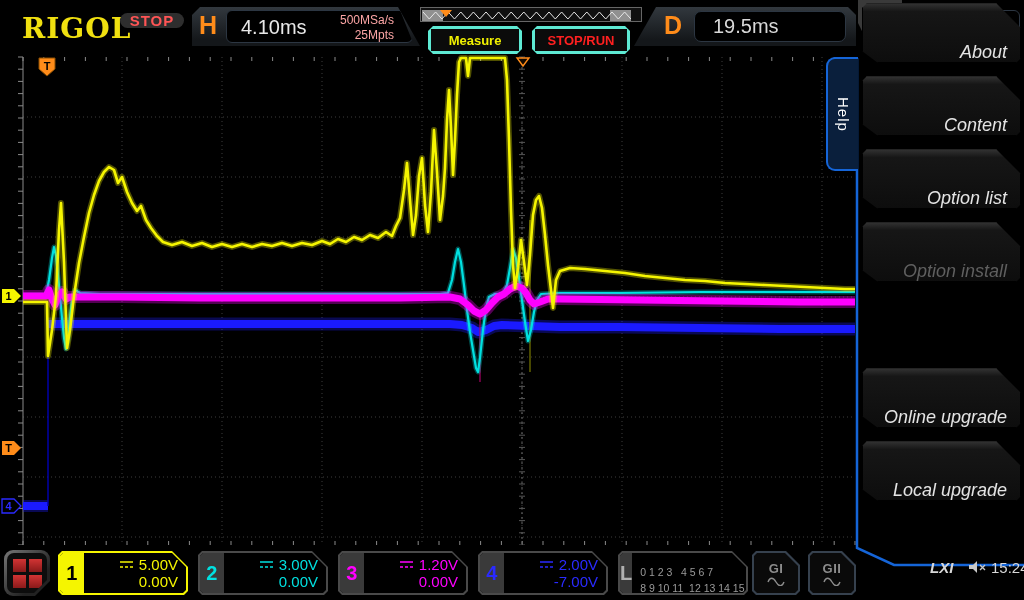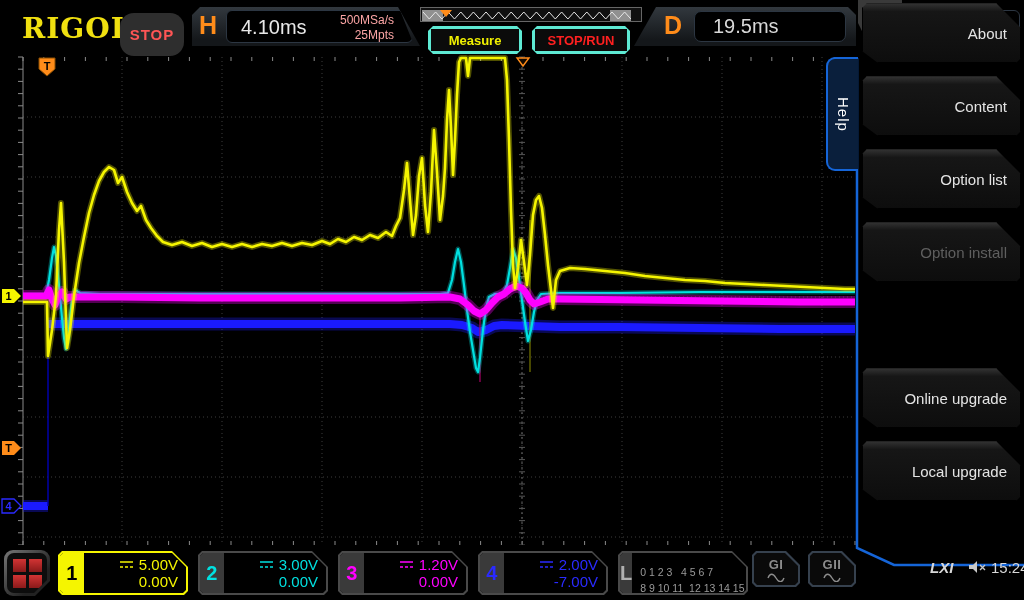--- a/index.html
+++ b/index.html
@@ -2,21 +2,21 @@
 <html><head>
 <meta charset="utf-8">
 <style>
   html,body{margin:0;padding:0;background:#000;width:1024px;height:600px;overflow:hidden;
     font-family:"Liberation Sans",sans-serif;-webkit-font-smoothing:antialiased;}
   #app{position:relative;width:1024px;height:600px;background:#000;}
 
   
   .logo{position:absolute;left:8px;top:12px;font-family:"DejaVu Serif",serif;font-weight:bold;
     font-size:28px;letter-spacing:1px;}
-  .stop-pill{position:absolute;left:120px;top:13px;width:64px;height:43px;border-radius:14px;
+  .stop-pill{position:absolute;left:120px;top:13px;width:64px;height:15px;border-radius:14px;
     background:#2e2e2e;display:flex;align-items:center;justify-content:center;
     font-size:15px;font-weight:bold;letter-spacing:1px;text-align:center;}
   .h-box{position:absolute;left:192px;top:7px;width:228px;height:39px;
     background:linear-gradient(180deg,#32383e,#14171a 85%);
     clip-path:polygon(0 8px,8px 0,calc(100% - 22px) 0,100% 100%,0 100%);}
   .h-label{position:absolute;left:7px;top:4px;font-size:25px;font-weight:bold;}
   .h-inner{position:absolute;left:34px;top:3px;right:7px;bottom:3px;background:#000;
     border:1px solid #2c3642;border-radius:6px;
     clip-path:polygon(0 0,calc(100% - 13px) 0,100% 100%,0 100%);}
   .h-scale{position:absolute;left:14px;top:5px;font-size:20px;color:#e8e8e8;}
@@ -53,22 +53,22 @@
   .menu-panel{position:absolute;left:856px;top:55px;width:168px;height:545px;background:#000;}
   .menu-border-svg{position:absolute;left:824px;top:55px;width:200px;height:545px;pointer-events:none;}
   .help-tab{position:absolute;left:826px;top:57px;width:32px;height:114px;background:#0a1f3c;
     border:2px solid;border-right:none;border-radius:9px 0 0 9px;box-sizing:border-box;
     display:flex;align-items:center;justify-content:center;z-index:3;}
   .help-tab span{writing-mode:vertical-rl;color:#fff;font-size:15px;letter-spacing:1px;}
   .menu-btn{position:absolute;left:862px;width:159px;height:60px;
     background:linear-gradient(180deg,#343434 0%,#161616 14%,#0d0d0d 100%);
     box-shadow:inset 0 1px 0 rgba(255,255,255,.14),inset 0 0 0 1px #000;
     clip-path:polygon(0 5px,5px 0,calc(100% - 25px) 0,100% 25px,100% calc(100% - 5px),calc(100% - 5px) 100%,16px 100%,0 calc(100% - 12px));
-    display:flex;align-items:center;justify-content:flex-end;padding-right:14px;box-sizing:border-box;
-    color:#e4e4e4;font-size:15px;cursor:pointer;}
+    display:flex;align-items:flex-end;justify-content:flex-end;padding-right:14px;box-sizing:border-box;
+    color:#e4e4e4;font-size:18px;cursor:pointer;font-style:italic;}
   .mb0{top:3px}.mb1{top:76px}.mb2{top:149px}.mb3{top:222px}.mb4{top:368px}.mb5{top:441px}
 
   
   .bottombar{position:absolute;left:0;top:545px;width:1024px;height:55px;}
   .grid-btn{position:absolute;left:4px;top:5px;width:46px;height:46px;border-radius:9px;
     background:linear-gradient(135deg,#777,#222 70%);
     clip-path:polygon(0 0,100% 0,100% calc(100% - 15px),calc(100% - 15px) 100%,0 100%);}
   .grid-btn .inner{position:absolute;inset:3px;border-radius:7px;background:#0d0d0d;
     clip-path:polygon(0 0,100% 0,100% calc(100% - 13px),calc(100% - 13px) 100%,0 100%);
     display:grid;grid-template-columns:13px 13px;grid-template-rows:13px 13px;gap:3px;
@@ -78,21 +78,21 @@
     clip-path:polygon(0 4px,4px 0,calc(100% - 16px) 0,100% 16px,100% calc(100% - 4px),calc(100% - 4px) 100%,4px 100%,0 calc(100% - 4px));}
   .ch-btn .inner{position:absolute;inset:2px;background:#000;display:flex;
     clip-path:polygon(0 3px,3px 0,calc(100% - 14px) 0,100% 14px,100% calc(100% - 3px),calc(100% - 3px) 100%,3px 100%,0 calc(100% - 3px));}
   .ch-tab{width:28px;display:flex;align-items:center;justify-content:center;
     font-size:20px;font-weight:bold;}
   .ch-vals{flex:1;padding:3px 8px 3px 7px;display:flex;flex-direction:column;justify-content:center;margin-left:28px;}
   .ch-row1{display:flex;align-items:center;gap:5px;font-size:15px;}
   .ch-row2{text-align:right;font-size:15px;}
   .lp-body{flex:1;padding:20px 4px 4px 8px;display:flex;flex-direction:column;justify-content:center;
     color:#9a9a9a;font-size:10.5px;line-height:1.5;white-space:pre;}
-  .gen-btn{position:absolute;top:6px;width:48px;height:36px;background:#36414e;
+  .gen-btn{position:absolute;top:6px;width:48px;height:44px;background:#36414e;
     clip-path:polygon(0 4px,4px 0,calc(100% - 14px) 0,100% 14px,100% calc(100% - 4px),calc(100% - 4px) 100%,4px 100%,0 calc(100% - 4px));}
   .gen-btn .inner{position:absolute;inset:2px;background:#0a0a0a;display:flex;flex-direction:column;
     align-items:center;justify-content:center;gap:1px;color:#8c8c8c;
     clip-path:polygon(0 3px,3px 0,calc(100% - 13px) 0,100% 13px,100% calc(100% - 3px),calc(100% - 3px) 100%,3px 100%,0 calc(100% - 3px));}
   .gen-btn .glabel{font-size:13px;font-weight:bold;letter-spacing:.5px;}
   .lxi{position:absolute;left:930px;top:14px;font-size:15px;font-weight:bold;font-style:italic;color:#d8d8d8;}
   .spk{position:absolute;left:966px;top:12px;}
   .clock{position:absolute;left:991px;top:14px;font-size:15px;color:#d8d8d8;}
 </style>
 </head>

